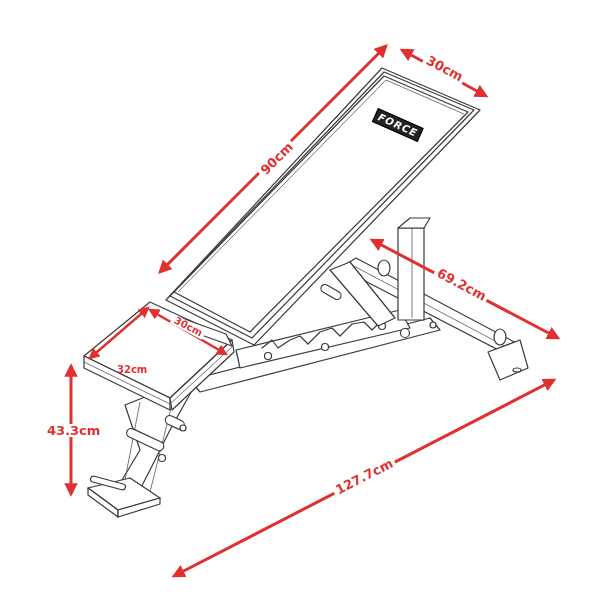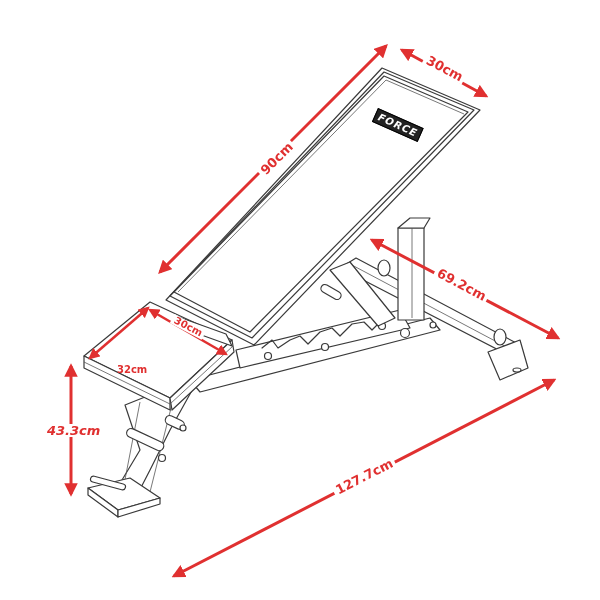--- a/index.html
+++ b/index.html
@@ -106,19 +106,19 @@
   <div class="logo" style="left:378px; top:108px; transform: rotate(24deg);">FORCE</div>
 
   <div class="dim-label" style="left:254px; top:152px; font-size:13px; transform: rotate(-45deg);">90cm</div>
 
   <div class="dim-label" style="left:422px; top:62px; font-size:13px; transform: rotate(28deg);">30cm</div>
 
   <div class="dim-label" style="left:432px; top:278px; font-size:13px; transform: rotate(28deg);">69.2cm</div>
 
   <div class="dim-label" style="left:330px; top:470px; font-size:13px; transform: rotate(-27deg);">127.7cm</div>
 
-  <div class="dim-label" style="left:44px; top:424px; font-size:13px;font-style:italic;">43.3cm</div>
+  <div class="dim-label" style="left:44px; top:424px; font-size:13px;">43.3cm</div>
 
   <div class="dim-label" style="left:114px; top:332px; font-size:10px; background:transparent;margin-top:33px;">32cm</div>
 
   <div class="dim-label" style="left:170px; top:322px; font-size:10px; transform: rotate(28deg);">30cm</div>
 
 </div>
 
 </body></html>

